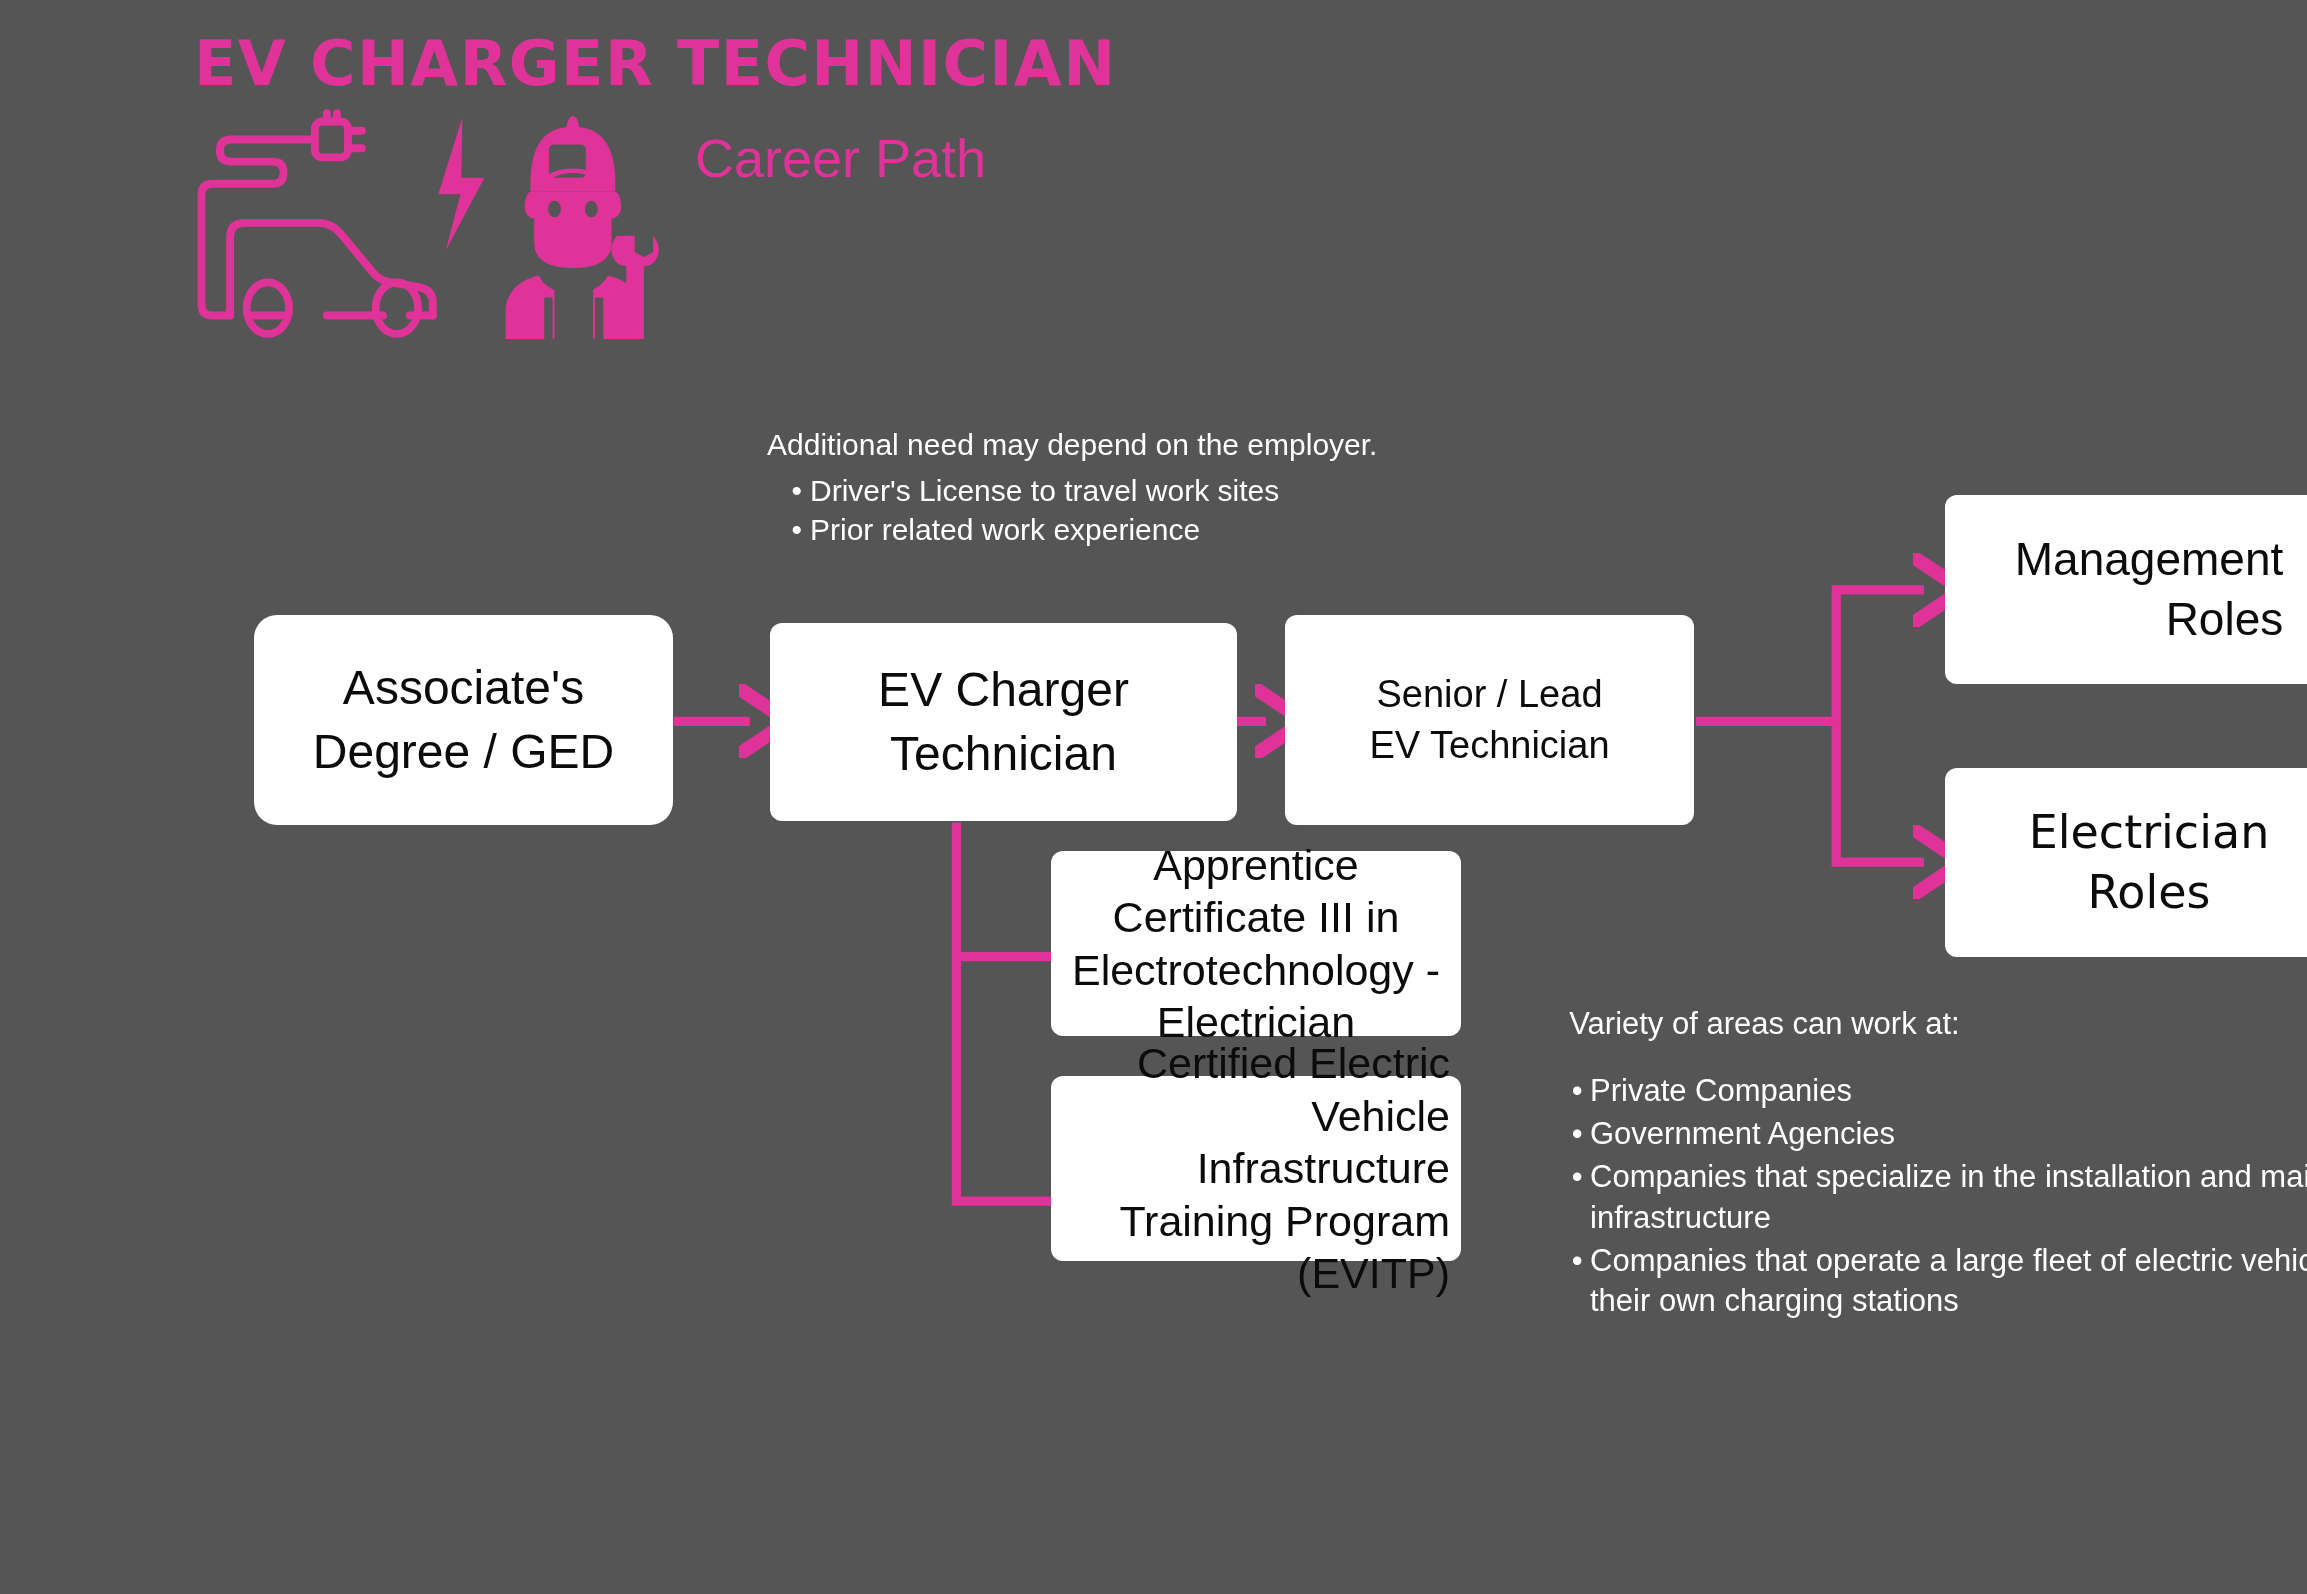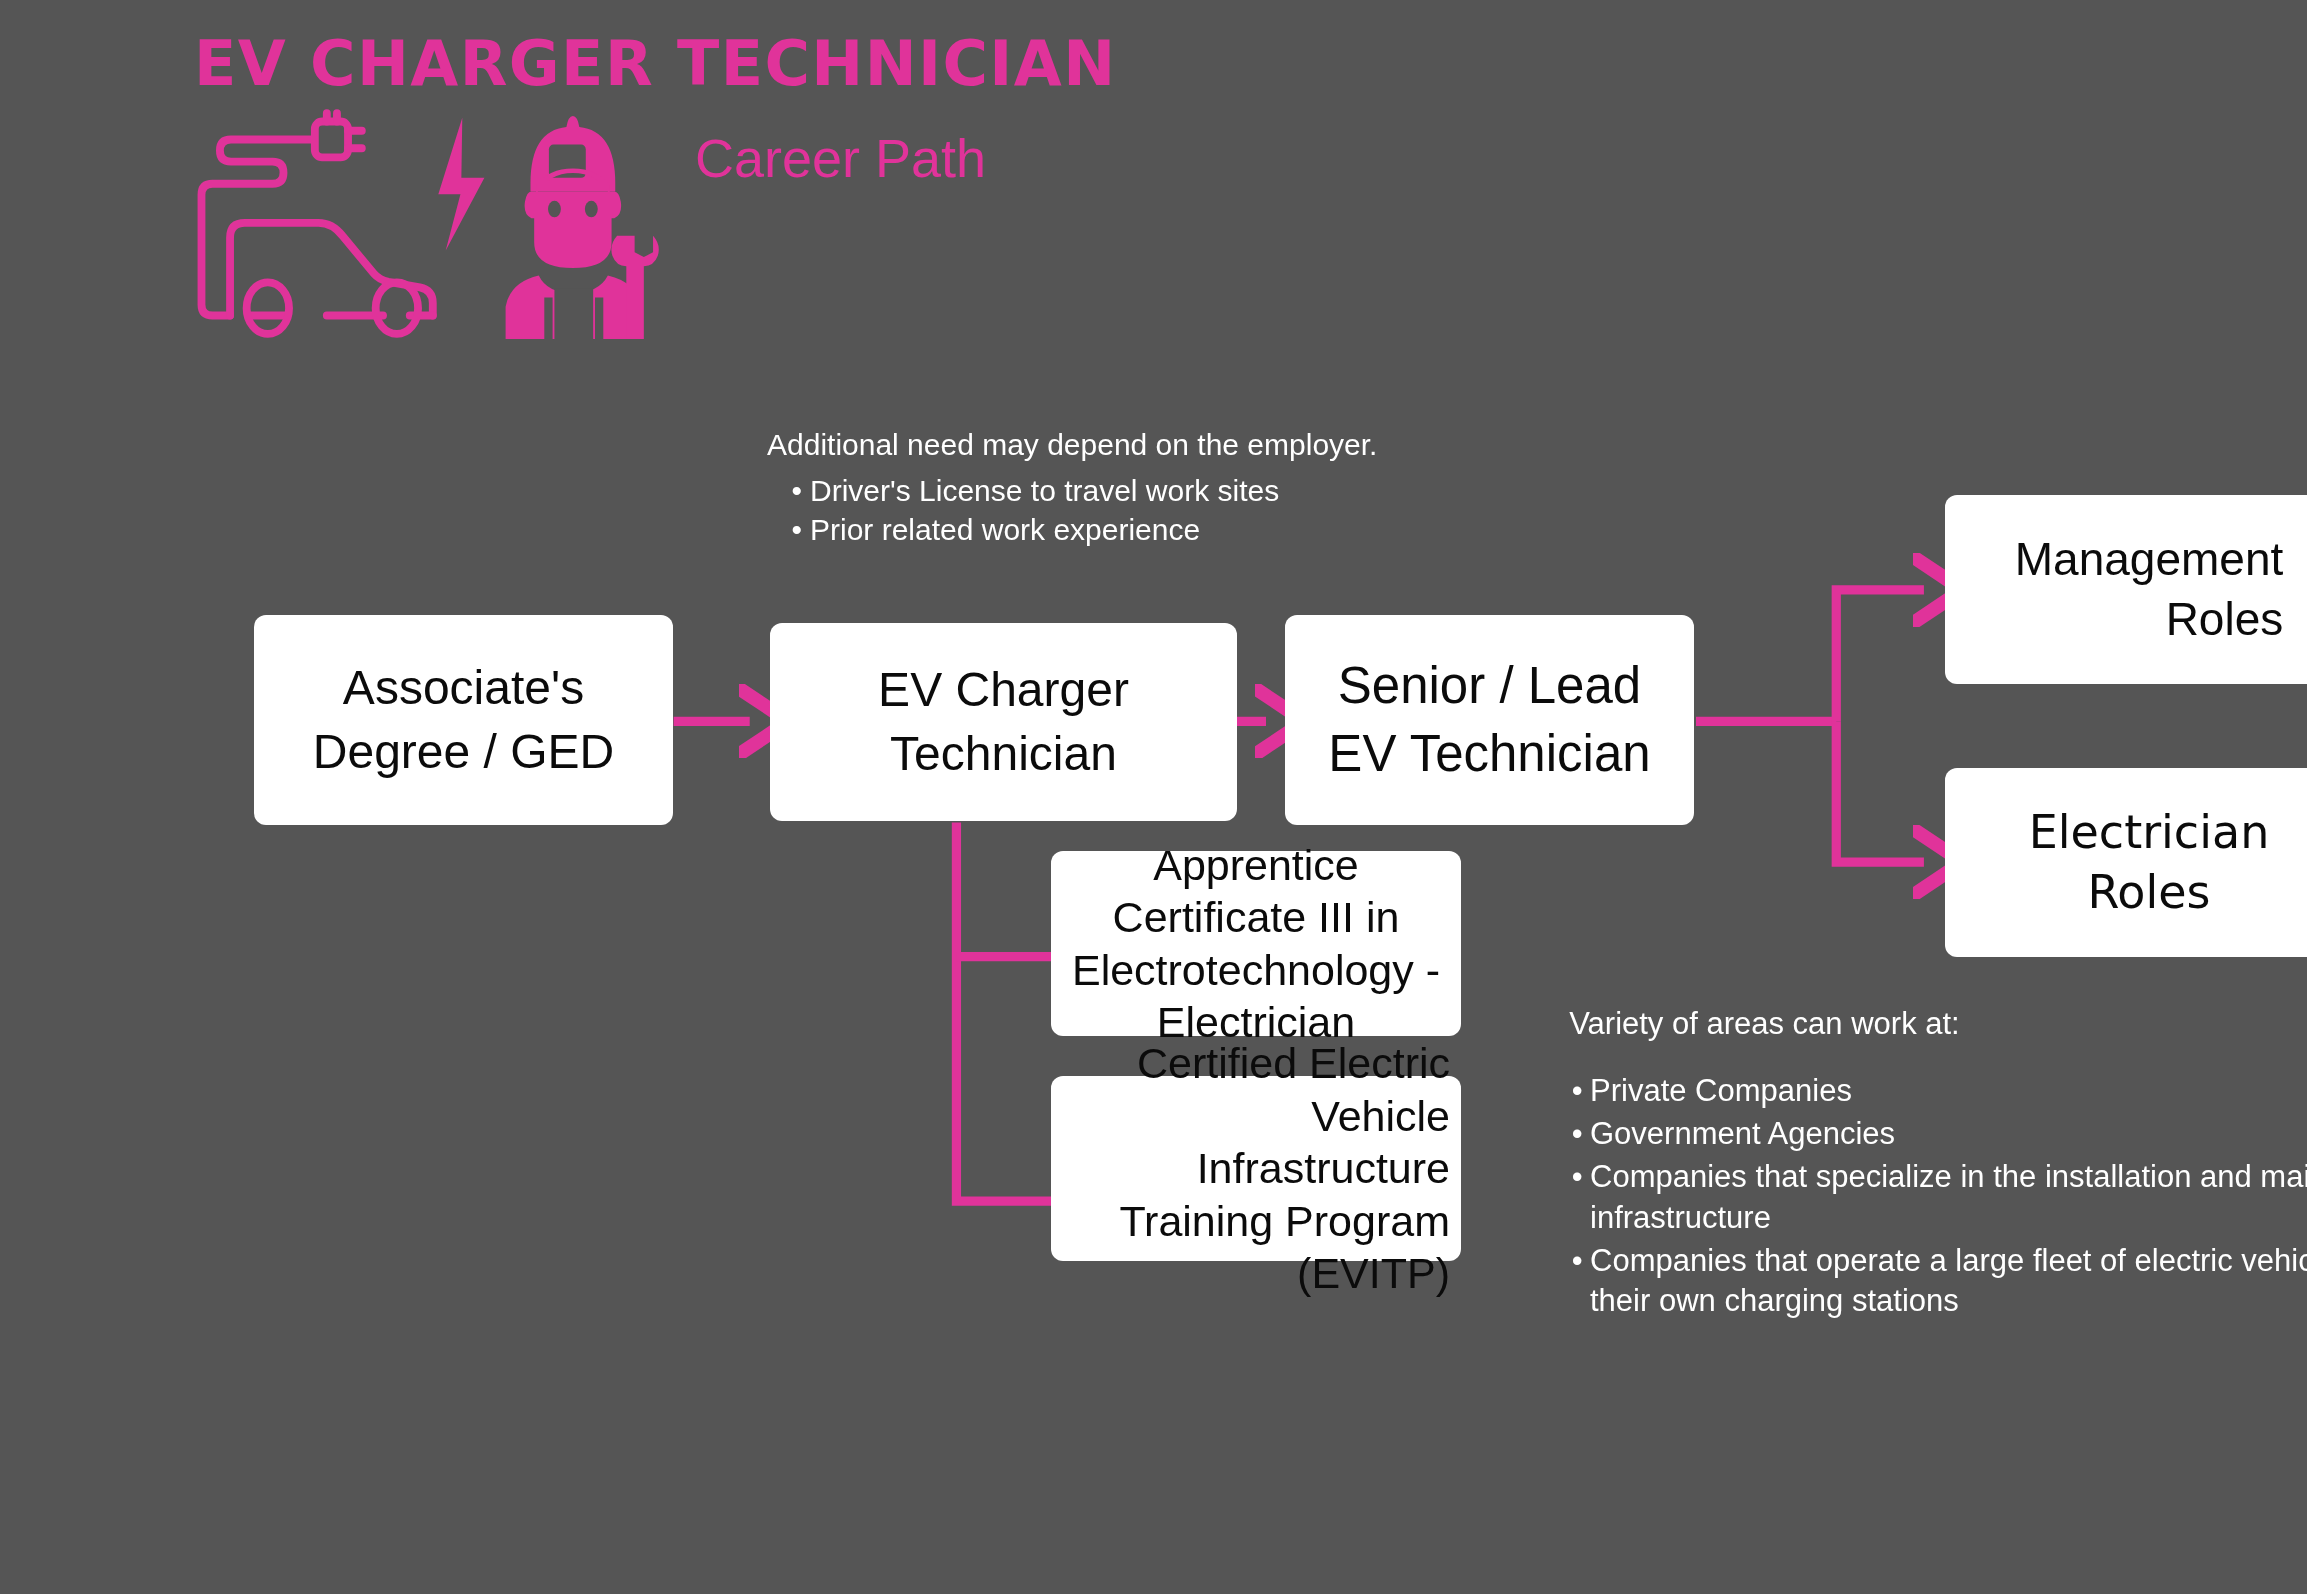--- a/index.html
+++ b/index.html
@@ -61,28 +61,28 @@
     color: #0B0B0B;
     box-sizing: border-box;
     padding: 4.6px 11px;
   }
   .flow-box .box-label {
     display: block;
     white-space: pre-line;
     line-height: 1.34;
   }
 
-  #box-associate   { left: 254px;  top: 615px; width: 419px;  height: 210px; }
+  #box-associate   { left: 254px;  top: 615px; width: 419px;  height: 210px; border-radius: 23px; }
   #box-associate .box-label { font-size: 48px; }
 
   #box-ev-tech     { left: 770px; top: 623px; width: 467px;  height: 198px; }
   #box-ev-tech .box-label { font-size: 48px; }
 
   #box-senior      { left: 1285px; top: 615px; width: 409px;  height: 210px; }
-  #box-senior .box-label { font-size: 51px; }
+  #box-senior .box-label { font-size: 38px; }
 
   #box-apprentice  { left: 1051px; top: 851px; width: 410px;  height: 185px; }
   #box-apprentice .box-label { font-size: 43px; line-height: 1.22; }
 
   #box-evitp       { left: 1051px; top: 1076px; width: 410px;  height: 185px; text-align: right; }
   #box-evitp .box-label { font-size: 43px; line-height: 1.22; }
 
   #box-management  { left: 1945px; top: 495px; width: 408px;  height: 189px; }
   #box-management .box-label { font-size: 46px; line-height: 1.30;
       font-family: Liberation Sans, sans-serif; text-align: right; }

